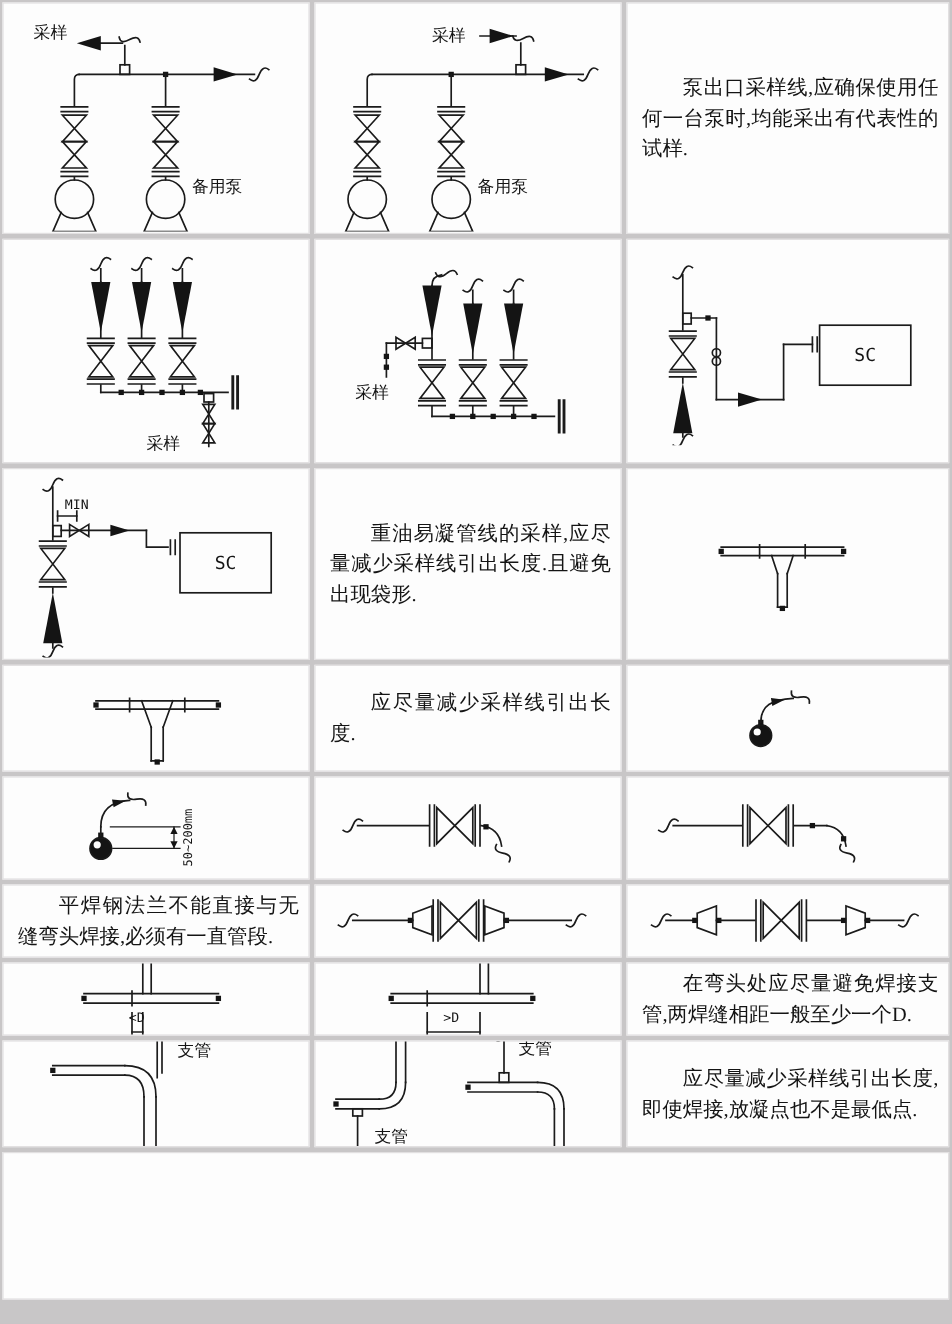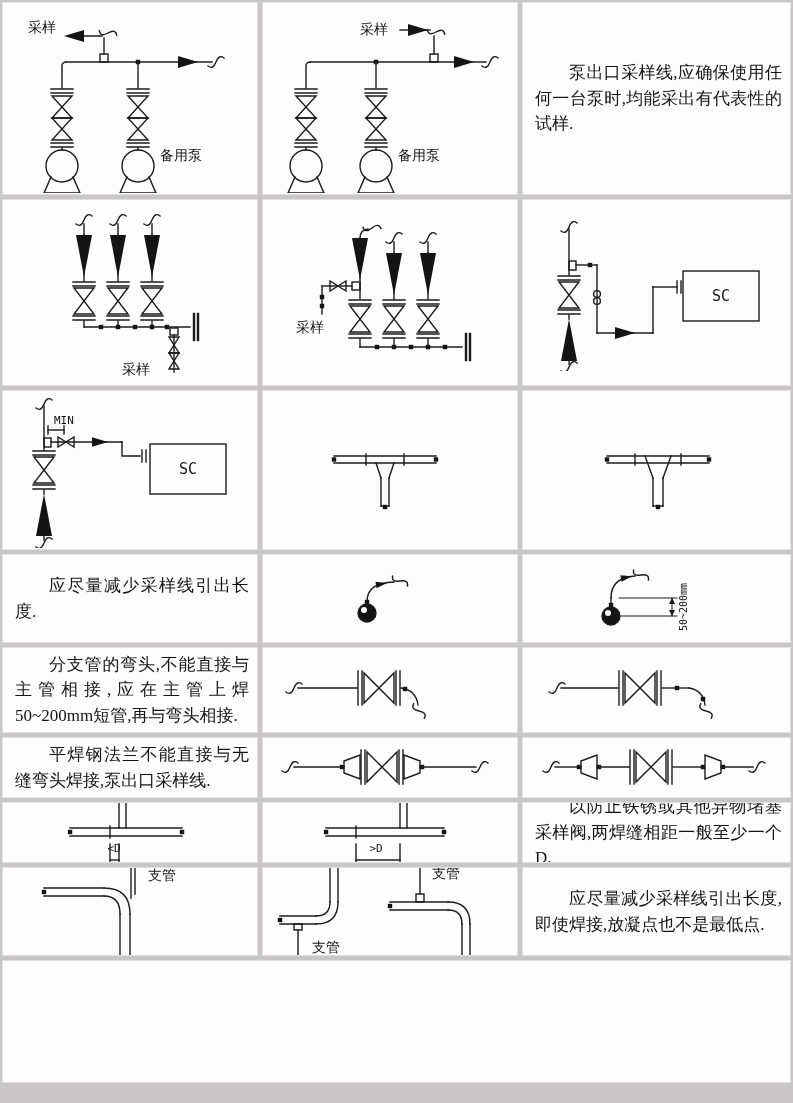--- a/index.html
+++ b/index.html
@@ -234,20 +234,23 @@
       <line x1="47" y1="50" x2="118" y2="50"></line>
       <use href="#tinyVh" x="62" y="50"></use>
       <use href="#arrowR" transform="translate(88,50) scale(0.8)"></use>
       <path d="M118,50 V64 H136"></path>
       <line x1="138" y1="58" x2="138" y2="70"></line>
         <line x1="142" y1="58" x2="142" y2="70"></line>
       <rect x="146" y="52" width="76" height="50"></rect>
       <text class="svgm" x="184" y="82" text-anchor="middle" font-size="15">SC</text>
     </svg>
   </div>
+  <div class="cell note">
+    <p>重油易凝管线的采样,应尽量减少采样线引出长度.且避免出现袋形.</p>
+  </div>
 
   <div class="cell">
     <svg class="dg" width="252" height="85" viewBox="0 0 252 85">
       <line x1="70" y1="28" x2="172" y2="28"></line>
         <line x1="70" y1="35" x2="172" y2="35"></line>
       <use href="#dot" x="70" y="31.5"></use>
         <use href="#dot" x="172" y="31.5"></use>
       <line x1="102" y1="26" x2="102" y2="37"></line>
         <line x1="140" y1="26" x2="140" y2="37"></line>
       <line x1="112" y1="35" x2="117" y2="50"></line>
@@ -298,23 +301,20 @@
       <use href="#arrowR" transform="translate(90,20.5) rotate(-12) scale(0.55)"></use>
       <use href="#breakA" transform="translate(110,17) rotate(60)"></use>
       <line x1="88" y1="40" x2="146" y2="40" stroke-width="1"></line>
       <line x1="90" y1="58" x2="146" y2="58" stroke-width="1"></line>
       <line x1="141" y1="40" x2="141" y2="58" stroke-width="1"></line>
       <path class="f" d="M138,46 L141,40 L144,46 Z"></path>
       <path class="f" d="M138,52 L141,58 L144,52 Z"></path>
       <text class="svgm" transform="translate(156,49) rotate(-90)" text-anchor="middle" font-size="10">50~200mm</text>
     </svg>
   </div>
-  <div class="cell note">
-    <p>分支管的弯头,不能直接与主管相接,应在主管上焊50~200mm短管,再与弯头相接.</p>
-  </div>
 
   <div class="cell">
     <svg class="dg" width="252" height="57" viewBox="0 0 252 57">
       <use href="#breakA" x="30" y="26"></use>
       <line x1="34" y1="26" x2="93" y2="26"></line>
       <use href="#valveXh" x="115" y="26"></use>
       <path d="M137,26 Q152,28 154,43"></path>
       <use href="#dot" x="141" y="27"></use>
       <use href="#breakA" transform="translate(155,49) rotate(80)"></use>
     </svg>
@@ -325,21 +325,21 @@
       <line x1="30" y1="26" x2="87" y2="26"></line>
       <use href="#valveXh" x="109" y="26"></use>
       <line x1="131" y1="26" x2="158" y2="26"></line>
       <use href="#dot" x="146" y="26"></use>
       <path d="M158,26 Q172,28 174,43"></path>
       <use href="#dot" x="172" y="37"></use>
       <use href="#breakA" transform="translate(175,49) rotate(80)"></use>
     </svg>
   </div>
   <div class="cell note">
-    <p>平焊钢法兰不能直接与无缝弯头焊接,泵出口采样线.</p>
+    <p>平焊钢法兰不能直接与无缝弯头焊接,必须有一直管段.</p>
   </div>
 
   <div class="cell">
     <svg class="dg" width="252" height="57" viewBox="0 0 252 57">
       <use href="#breakA" x="26" y="28"></use>
       <line x1="30" y1="28" x2="80" y2="28"></line>
       <use href="#dot" x="78" y="28"></use>
       <path d="M80,22 L96,16 L96,40 L80,34 Z"></path>
       <use href="#valveXh" x="118" y="28"></use>
       <path d="M140,16 L156,22 L156,34 L140,40 Z"></path>
@@ -392,21 +392,21 @@
       <line x1="136" y1="12" x2="136" y2="38"></line>
         <line x1="143" y1="12" x2="143" y2="38"></line>
       <line x1="136" y1="12" x2="143" y2="12"></line>
       <line x1="92" y1="54" x2="92" y2="74"></line>
         <line x1="136" y1="54" x2="136" y2="74"></line>
       <line x1="92" y1="70" x2="136" y2="70"></line>
       <text class="svgm" x="112" y="62" text-anchor="middle" font-size="11">&gt;D</text>
     </svg>
   </div>
   <div class="cell note">
-    <p>以防止铁锈或其他异物堵塞采样阀,两焊缝相距一般至少一个D.</p>
+    <p>在弯头处应尽量避免焊接支管,两焊缝相距一般至少一个D.</p>
   </div>
 
   <div class="cell">
     <svg class="dg" width="252" height="119" viewBox="0 0 252 119">
       <line x1="40" y1="36" x2="100" y2="36"></line>
         <line x1="40" y1="44" x2="100" y2="44"></line>
       <use href="#dot" x="40" y="40"></use>
       <path d="M100,36 Q126,36 126,62"></path>
         <path d="M100,44 Q116,44 116,62"></path>
       <line x1="116" y1="62" x2="116" y2="110"></line>

